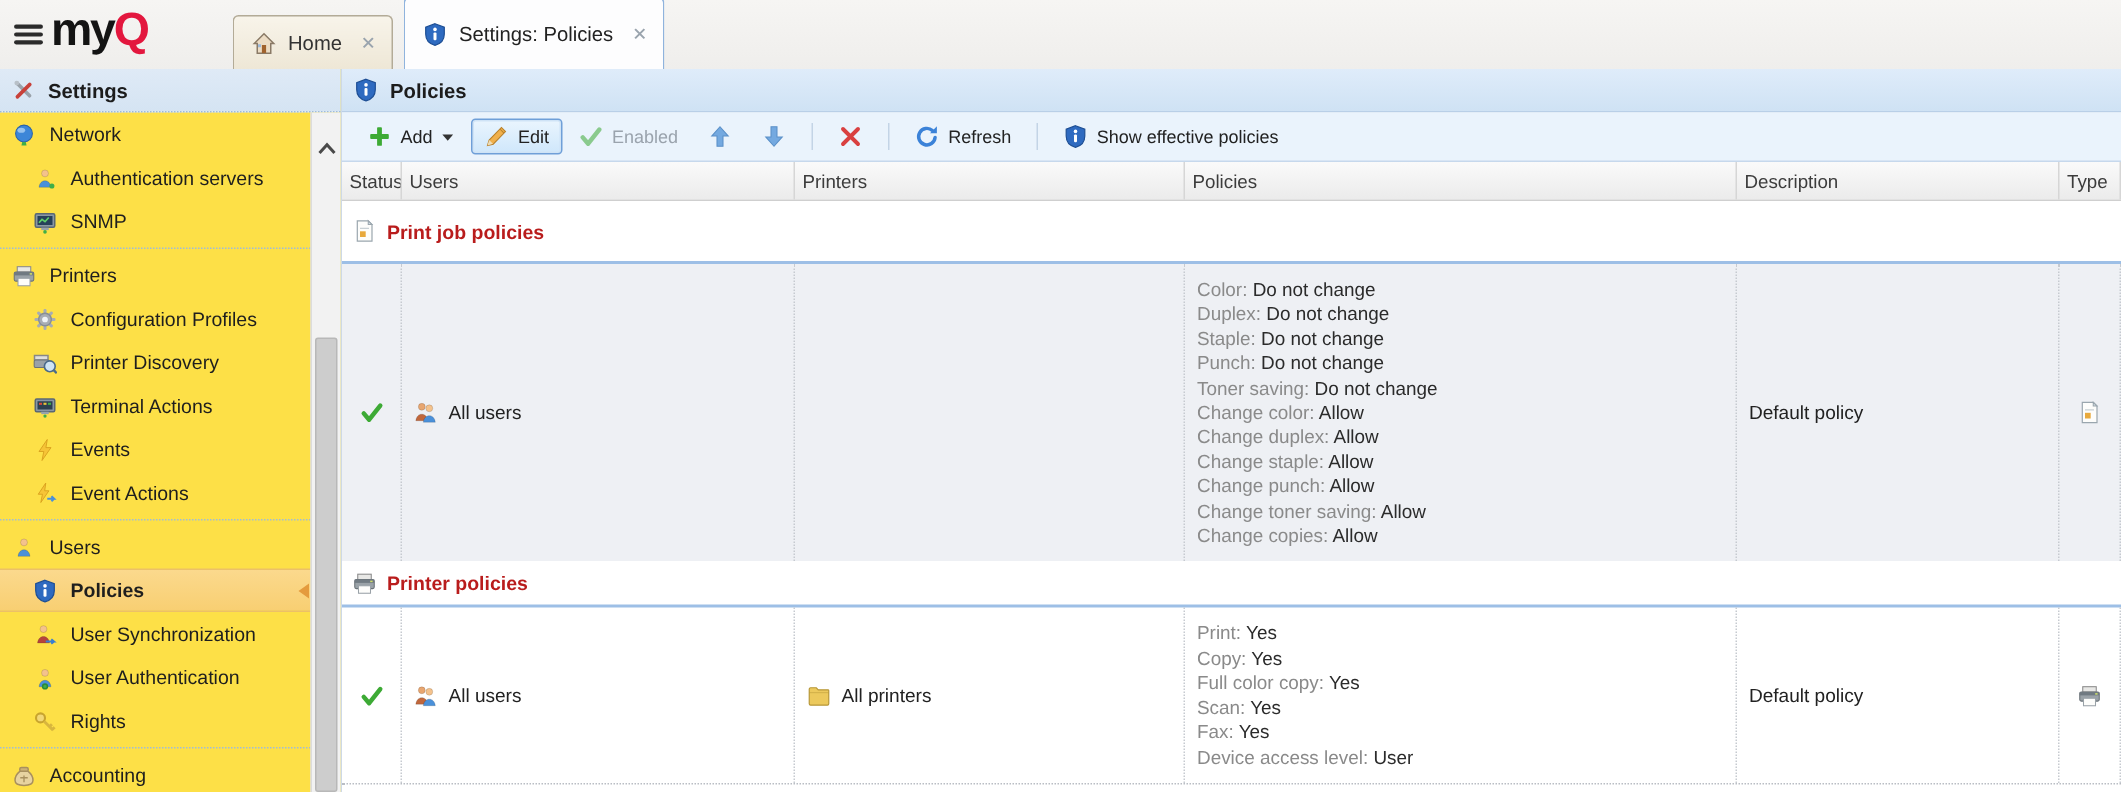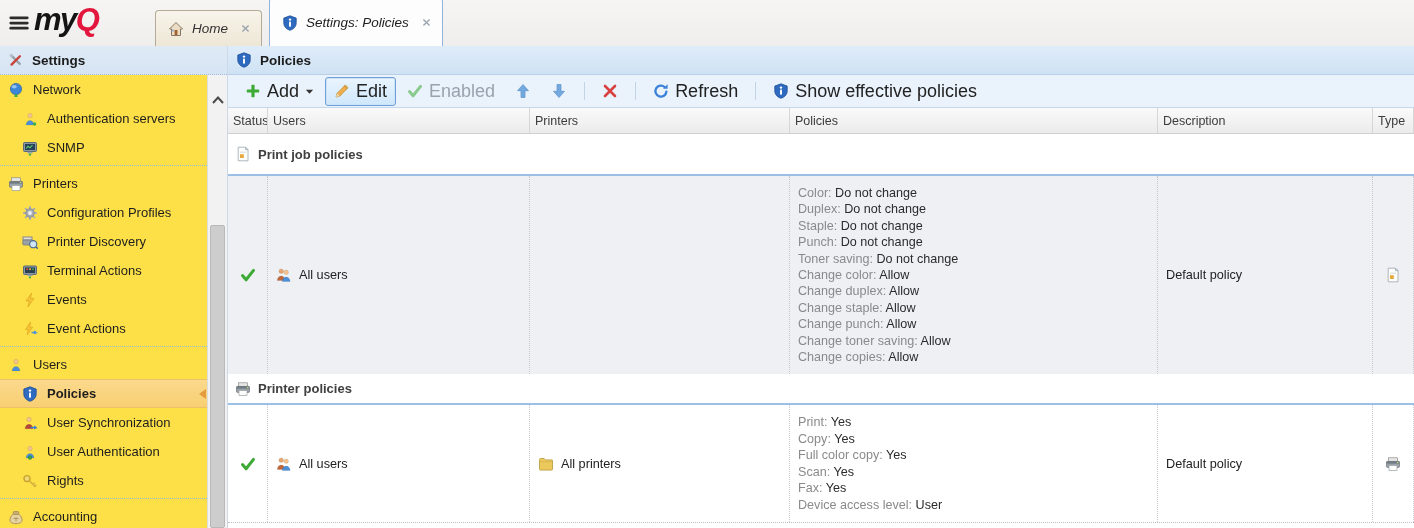--- a/index.html
+++ b/index.html
@@ -1,21 +1,21 @@
 <!DOCTYPE html>
 <html><head>
 <meta charset="utf-8">
 <style>
   * { margin:0; padding:0; box-sizing:border-box; }
   html,body { width:1414px; height:528px; overflow:hidden; background:#fff;
     font-family:"Liberation Sans", sans-serif; }
   .app { width:1414px; height:528px; display:flex; flex-direction:column; }
 
   
-  .topbar { height:46px; background:linear-gradient(#f6f5f3,#efeeec); display:flex; align-items:flex-end; flex:none; position:relative;font-style:italic; }
+  .topbar { height:46px; background:linear-gradient(#f6f5f3,#efeeec); display:flex; align-items:flex-end; flex:none; position:relative; }
   .hamburger { position:absolute; left:8px; top:12px; width:22px; height:22px; cursor:pointer; }
   .logo { position:absolute; left:34px; top:2px; font-size:31px; font-weight:bold; letter-spacing:-1.5px; }
   .logo .lm { color:#141414; } .logo .lq { color:#e3173e; }
   .tabs { display:flex; align-items:flex-end; gap:7px; margin-left:155px; height:100%; }
   .tab { height:36px; display:flex; align-items:center; gap:8px; padding:0 10px 0 12px;
     border:1px solid #b3ab97; border-bottom:none; border-radius:4px 4px 0 0;
     background:linear-gradient(#f8f4ea,#eee7d6); font-size:13.5px; color:#333; cursor:pointer; }
   .tab.active { height:48px; border-color:#8fb3dd; background:#fdfdfe; color:#222; }
   .tab .x { margin-left:4px; display:flex; }
 
@@ -37,37 +37,37 @@
   .side-sep { border-top:1px dotted #9fbcd8; margin:3px 0; }
   .side-scroll { position:absolute; top:29px; right:0; bottom:0; width:20px; background:#f2f2f2; border-left:1px solid #dcdcdc; }
   .side-scroll .sarrow { margin:16px auto 0; width:12px; height:10px; color:#4a4a4a; }
   .side-scroll .sthumb { position:absolute; top:150px; bottom:0; left:2px; right:2px; background:#cdcdcd; border:1px solid #b8b8b8; border-radius:2px; }
 
   
   .main { flex:1; display:flex; flex-direction:column; min-width:0; background:#fff; }
   .main-header { height:29px; flex:none; background:linear-gradient(#dfecfa,#cfe2f4); border-bottom:1px solid #b9cfe7;
     display:flex; align-items:center; gap:8px; padding-left:8px; font-size:13.5px; font-weight:bold; color:#1c1c1c; }
   .toolbar { height:33px; flex:none; background:#eaf3fc; border-bottom:1px solid #c6d8ec; display:flex; align-items:center; padding-left:8px; gap:2px; }
-  .tbtn { display:flex; align-items:center; gap:6px; border:1px solid transparent; background:transparent; font-size:18px;
+  .tbtn { display:flex; align-items:center; gap:6px; border:1px solid transparent; background:transparent; font-size:12px;
     color:#222; padding:3px 8px; border-radius:3px; cursor:pointer; font-family:inherit; }
   .tbtn.focused { background:linear-gradient(#eaf5fe,#cfe7fb); border:1px solid #6f9fd8; box-shadow:0 0 0 1px #cfe3f6 inset; }
   .tbtn.disabled { color:#9aa3ad; cursor:default; }
   .tbtn.disabled .ticon { opacity:.55; }
   .tsep { width:1px; height:18px; background:#c3d4e6; margin:0 6px; }
   .ticon { display:flex; }
 
   
   .grid { flex:1; min-height:0; overflow:hidden; }
   .grid-header { display:grid; grid-template-columns:40px 262px 260px 368px 215px 41px; height:26px;
     background:linear-gradient(#fafafa,#ebebeb); border-bottom:1px solid #cfcfcf; }
   .gh-cell { display:flex; align-items:center; padding-left:5px; font-size:12.5px; color:#3c3c3c;
     border-right:1px solid #d6d6d6; overflow:hidden; white-space:nowrap; cursor:pointer; }
   .group-row { display:flex; align-items:center; gap:7px; padding-left:7px; background:#fff; cursor:pointer; }
   .group-row.g0 { height:40px; } .group-row.g1 { height:29px; }
-  .group-label { font-size:13px; font-weight:bold; color:#404040; }
+  .group-label { font-size:13px; font-weight:bold; color:#b91c1c; }
   .data-row { display:grid; grid-template-columns:40px 262px 260px 368px 215px 41px; border-top:2px solid #9dbfe6; cursor:pointer; }
   .data-row.shaded { background:#eef0f4; }
   .data-row.plain { background:#fff; border-bottom:1px dotted #b9bdc4; }
   .cell { border-right:1px dotted #c6cad0; display:flex; align-items:center; gap:7px; padding-left:8px;
     font-size:12.7px; color:#222; overflow:hidden; }
   .cell.center { justify-content:center; padding-left:0; }
   .cell.policies { display:block; padding:9px 8px; }
   .pline { line-height:16.4px; font-size:12.6px; white-space:nowrap; }
   .pline .plabel { color:#8a8a8a; }
   .pline .pvalue { color:#2b2b2b; }

